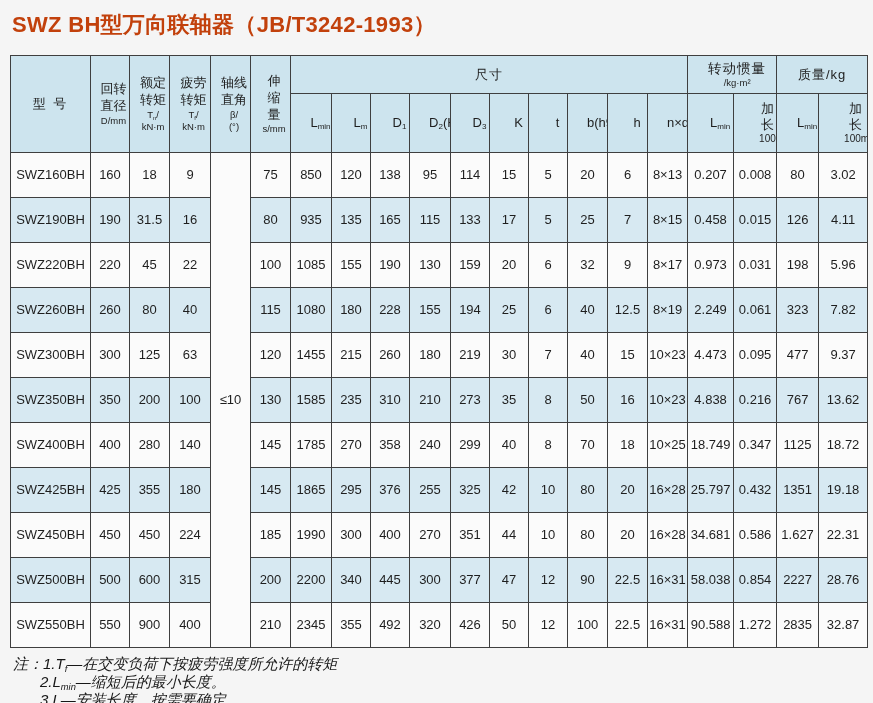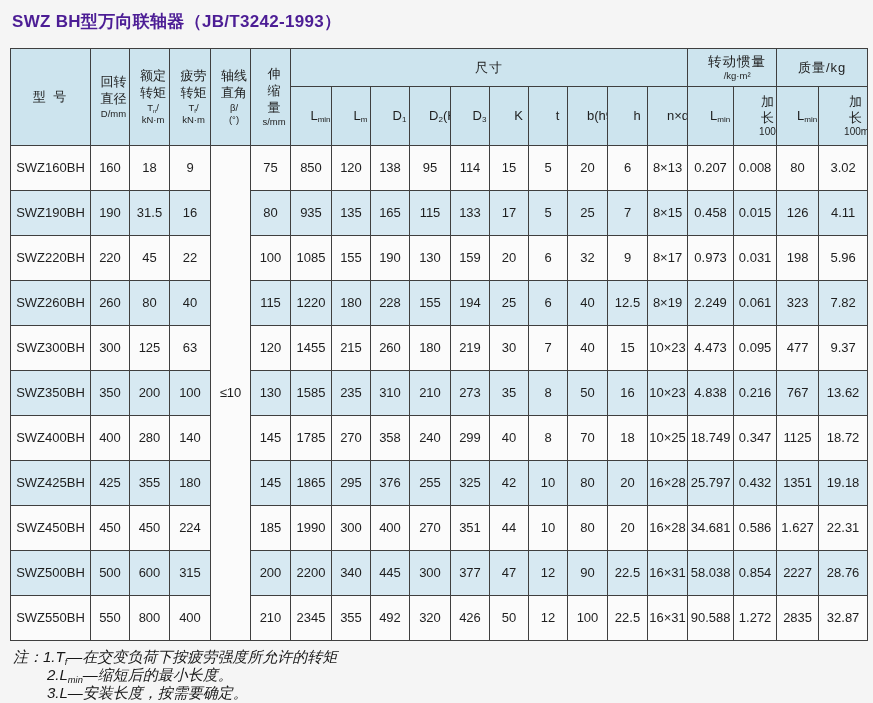--- a/index.html
+++ b/index.html
@@ -12,21 +12,21 @@
   }
   html,body{margin:0;padding:0;overflow:hidden;}
   body{
     width:873px;height:703px;
     background:var(--page-bg);
     font-family:"Liberation Sans","DejaVu Sans",sans-serif;
     color:var(--text);
   }
   .page{padding:8px 0 0 10px;}
   .title{
-    font-size:17px;font-weight:bold;color:#4c1d95;
+    font-size:22px;font-weight:bold;color:#c2410c;
     margin:2px 0 15px 2px;letter-spacing:0.3px;
   }
   table.spec{
     border-collapse:collapse;table-layout:fixed;width:857px;
     background:var(--row-bg);
   }
   table.spec th,table.spec td{
     border:1px solid var(--border);
     text-align:center;vertical-align:middle;
     padding:0;overflow:hidden;
@@ -46,21 +46,21 @@
   .gh-mass{font-size:13.5px;letter-spacing:1px;}
   .jia{text-align:left;}
   .jia .h-main{font-size:13px;padding-left:6px;text-align:center;}
   .jia .h-sub{font-size:10px;padding-left:6px;}
   sub{font-size:62%;vertical-align:-0.3em;line-height:0;}
   tbody td{height:44px;background:var(--row-bg);}
   tbody tr.stripe td{background:var(--stripe-bg);}
   tbody td.beta-cell{background:var(--row-bg);margin-top:7px;}
   .notes{margin:7px 0 0 3px;font-size:15px;line-height:18px;color:#171717;font-style:italic;}
   .note-line{white-space:nowrap;}
-  .note-line.indent{margin-left:34px;}
+  .note-line.indent{margin-left:27px;}
 </style>
 </head>
 <body>
 
 <div class="page">
 
   <div class="title">SWZ BH型万向联轴器（JB/T3242-1993）</div>
 
   <table class="spec">
     <colgroup>
@@ -217,21 +217,21 @@
           <td>0.031</td>
           <td>198</td>
           <td>5.96</td>
         </tr>
         <tr class="stripe">
           <td>SWZ260BH</td>
           <td>260</td>
           <td>80</td>
           <td>40</td>
           <td>115</td>
-          <td>1220</td>
+          <td>1080</td>
           <td>180</td>
           <td>228</td>
           <td>155</td>
           <td>194</td>
           <td>25</td>
           <td>6</td>
           <td>40</td>
           <td>12.5</td>
           <td>8×19</td>
           <td>2.249</td>
@@ -361,21 +361,21 @@
           <td>22.5</td>
           <td>16×31</td>
           <td>58.038</td>
           <td>0.854</td>
           <td>2227</td>
           <td>28.76</td>
         </tr>
         <tr>
           <td>SWZ550BH</td>
           <td>550</td>
-          <td>800</td>
+          <td>900</td>
           <td>400</td>
           <td>210</td>
           <td>2345</td>
           <td>355</td>
           <td>492</td>
           <td>320</td>
           <td>426</td>
           <td>50</td>
           <td>12</td>
           <td>100</td>

